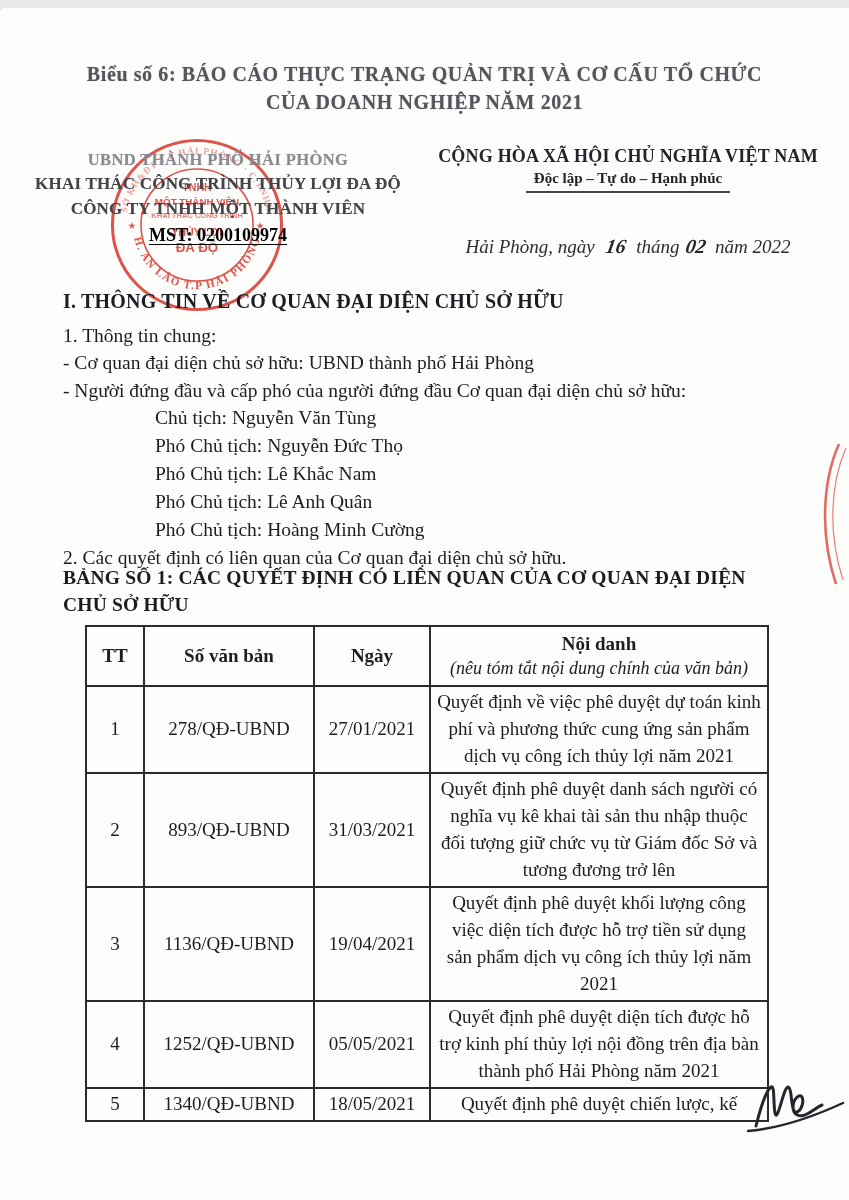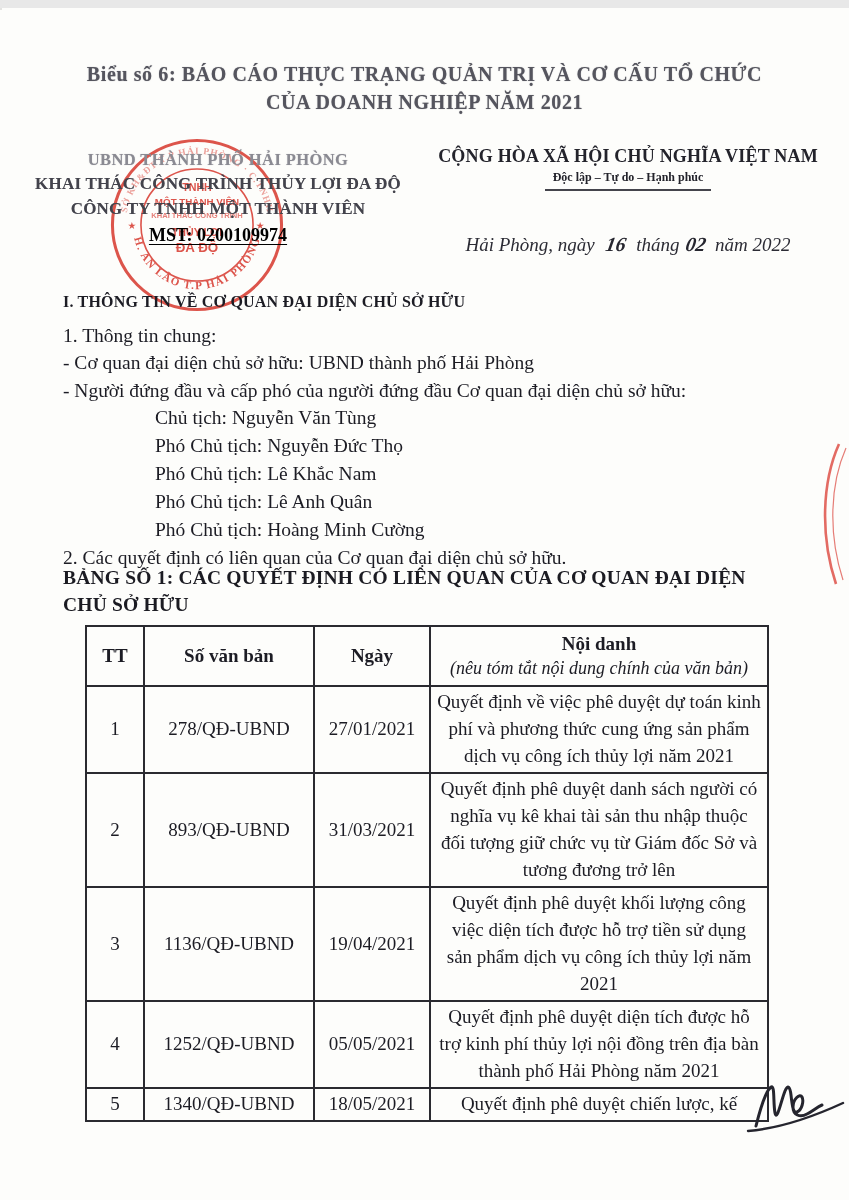--- a/index.html
+++ b/index.html
@@ -20,35 +20,35 @@
     line-height:1.45;z-index:2;
   }
   .org-parent{font-weight:bold;font-size:16.5px;color:#8a8a92;letter-spacing:.4px;
     text-shadow:0 0 1px rgba(138,138,146,.5);}
   .org-name{font-weight:bold;font-size:17px;color:#43434c;letter-spacing:.2px;
     text-shadow:0 0 .5px rgba(67,67,76,.4);}
   .org-mst{font-weight:bold;font-size:18px;color:#000000;
     text-decoration:underline;text-underline-offset:3px;margin-top:1px;}
   .header-right{position:absolute;top:138px;left:424px;width:408px;text-align:center;z-index:2;}
   .motto1{font-weight:bold;font-size:18px;color:#23232b;letter-spacing:.2px;}
-  .motto2{display:inline-block;font-weight:bold;font-size:12px;color:#23232b;
+  .motto2{display:inline-block;font-weight:bold;font-size:15px;color:#23232b;
     border-bottom:2px solid #44444c;padding:1px 8px 4px;margin-top:2px;}
   .dateline{margin-top:42px;font-style:italic;font-size:19px;color:#2c2c35;}
   .handwritten{display:inline-block;font-weight:bold;font-style:italic;
     transform:skewX(-10deg);color:#26262f;margin:0 6px;font-size:20px;}
   .handwritten.m{margin:0 4px 0 2px;}
   
   .stamp{position:absolute;left:108px;top:128px;width:178px;height:178px;
     z-index:1;mix-blend-mode:multiply;opacity:.92;}
   
   .edge-stamp{position:absolute;right:-4px;top:430px;width:44px;height:152px;z-index:1;}
   
   .section{position:absolute;top:280px;left:63px;width:745px;font-size:19.5px;
     line-height:27.5px;color:#1c1c24;z-index:2;}
-  .sec-heading{font-weight:bold;font-size:16px;margin-bottom:6px;letter-spacing:.2px;font-family:Liberation Serif, serif;}
+  .sec-heading{font-weight:bold;font-size:20px;margin-bottom:6px;letter-spacing:.2px;font-family:Liberation Serif, serif;}
   .leaders{padding-left:92px;}
   .leaders div{line-height:28px;}
   
   .tbl-caption{position:absolute;top:556px;left:63px;width:740px;font-weight:bold;
     font-size:19.5px;line-height:27px;letter-spacing:.2px;color:#1b1b22;z-index:2;}
   
   table.decisions{
     position:absolute;top:617px;left:85px;width:682px;border-collapse:collapse;
     font-size:19px;color:#1c1c24;table-layout:fixed;z-index:2;background:transparent;
   }

